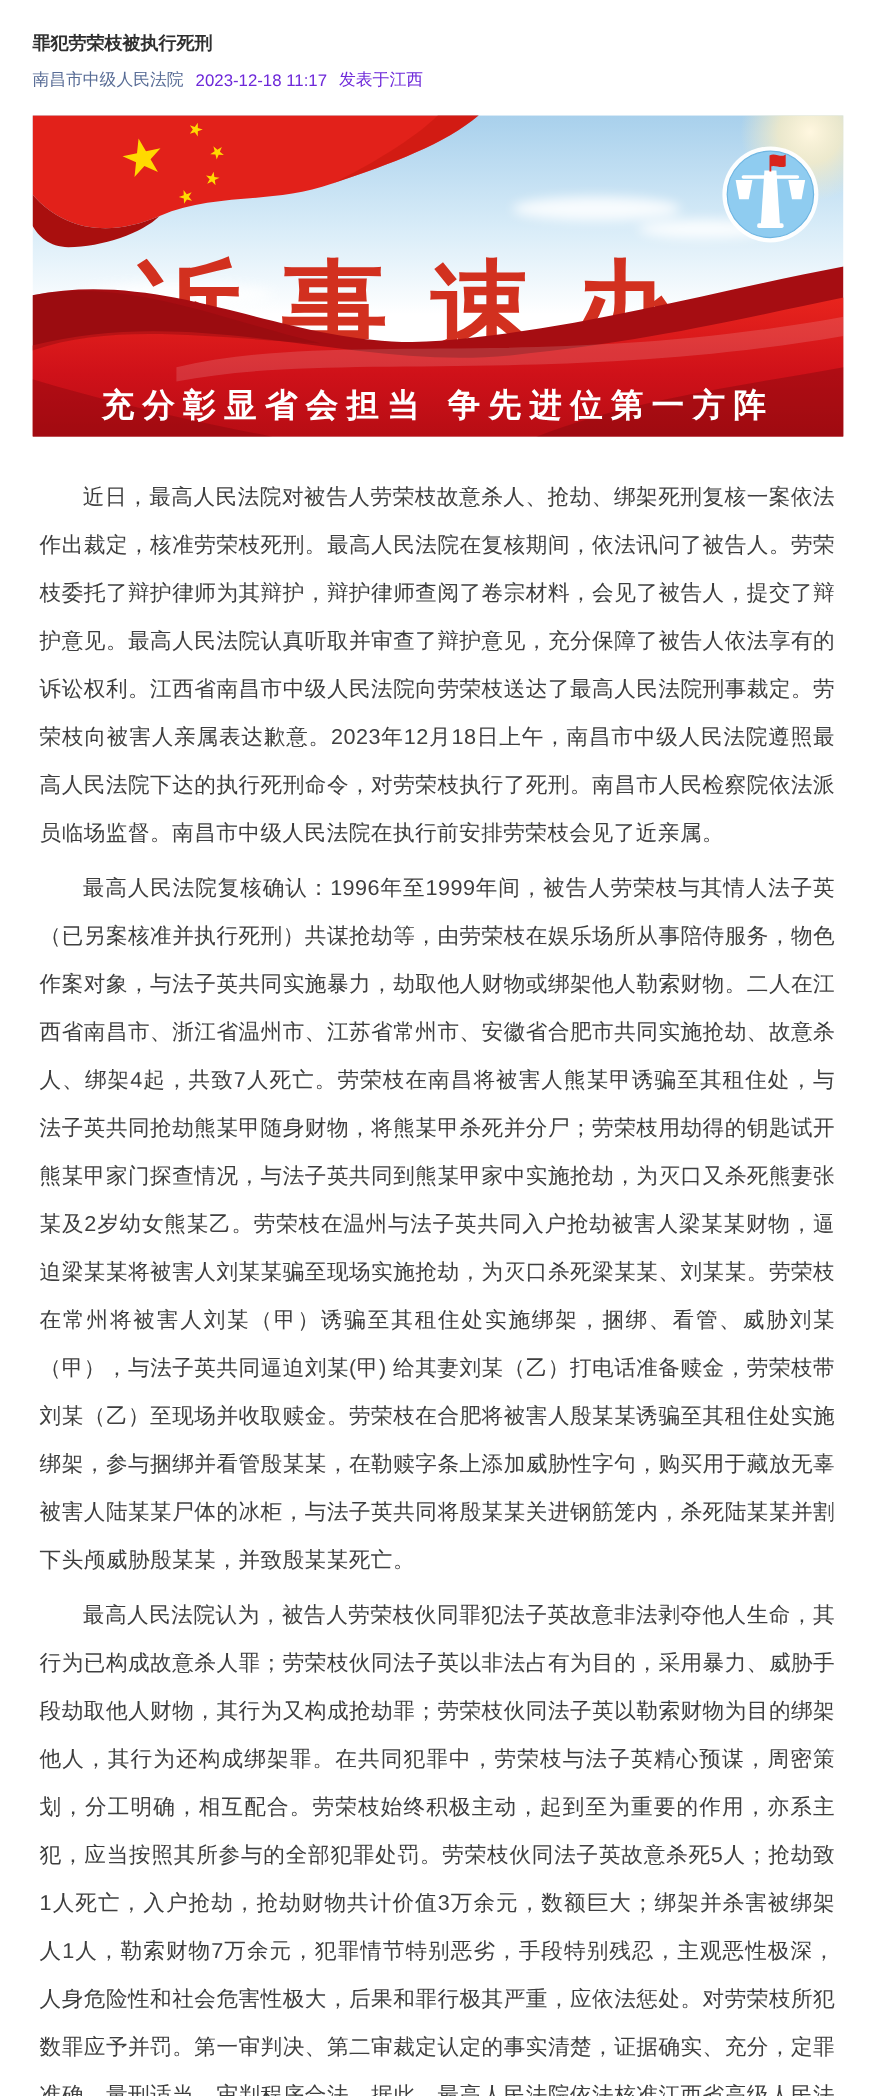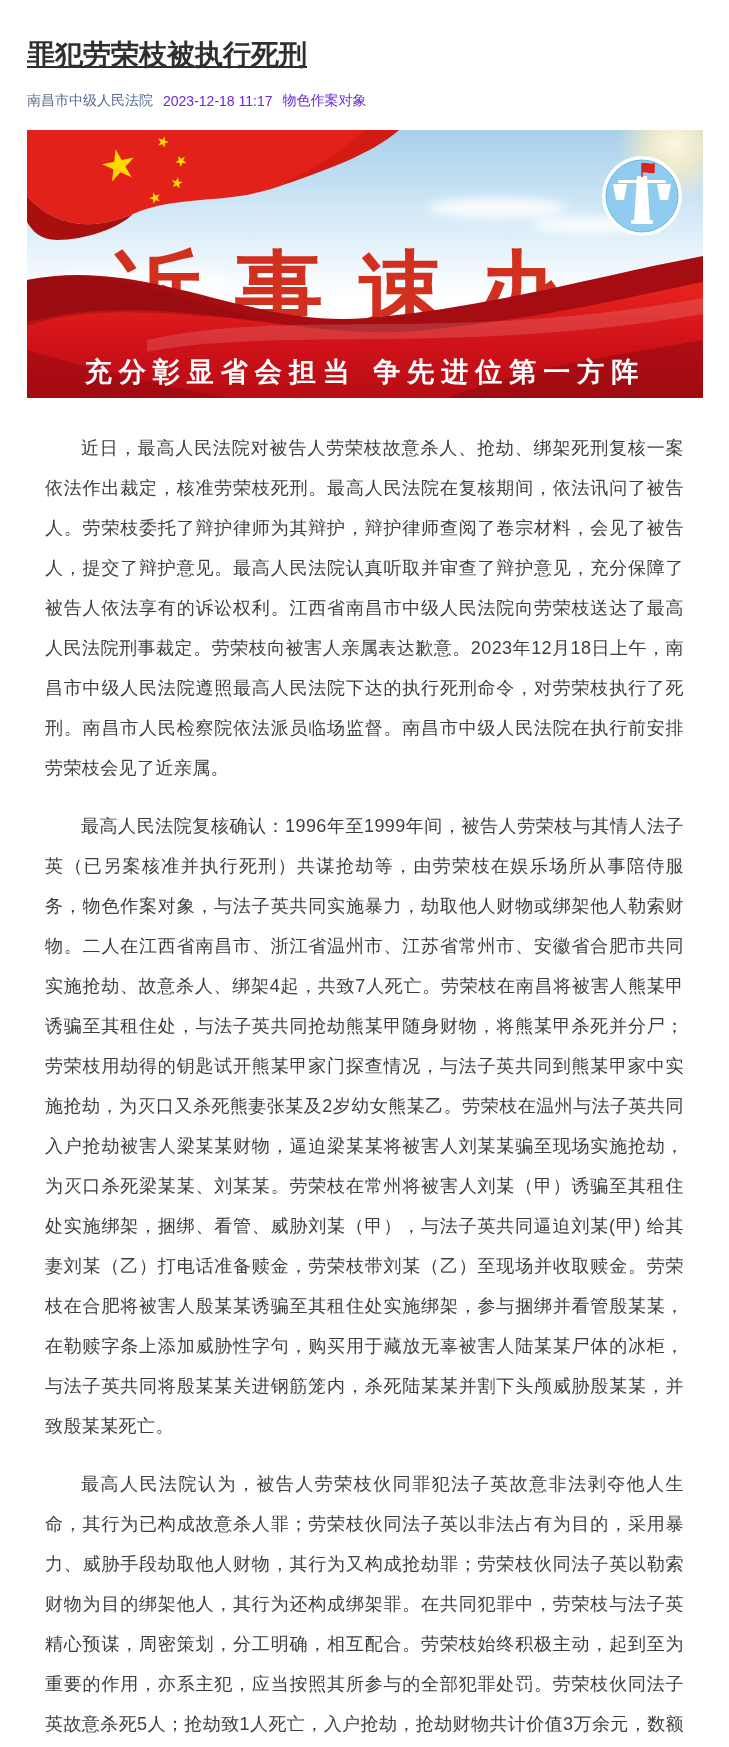--- a/index.html
+++ b/index.html
@@ -1,25 +1,24 @@
 <!DOCTYPE html>
 <html><head>
 <meta charset="utf-8">
 <style>
   html,body { margin:0; padding:0; background:#ffffff; }
   body { width:729px; font-family:"Liberation Sans", sans-serif; }
   .page { width:675px; margin:0 auto; padding:0; }
 
   .article-title {
     padding-top:17px;
-    font-size:28px;
+    font-size:15px;
     font-weight:700;
     color:#2f2f2f;
     line-height:1.35;
-    text-decoration:underline;
   }
   .byline {
     margin-top:11px;
     font-size:14px;
     display:flex;
     align-items:center;
     gap:10px;
     white-space:nowrap;
   }
   .byline .source { color:#576b95; cursor:pointer; }
@@ -32,40 +31,40 @@
     font-family:"DejaVu Serif", serif;
     font-weight:700;
   }
   .ribbon-text {
     font-family:"DejaVu Serif", serif;
     font-weight:700;
   }
 
   .body-text { margin-top:30px; }
   .para {
-    margin:18px;
+    margin:6px;
     font-size:18px;
     line-height:40px;
     color:#3e3e3e;
     text-align:justify;
     text-indent:2em;
     letter-spacing:0.4px;
   }
 </style>
 </head>
 <body>
 
 <div class="page">
 
   <h1 class="article-title">罪犯劳荣枝被执行死刑</h1>
 
   <div class="byline">
     <span class="source">南昌市中级人民法院</span>
     <span class="meta">2023-12-18 11:17</span>
-    <span class="meta">物色作案对象</span>
+    <span class="meta">发表于江西</span>
   </div>
 
   <div class="banner-wrap">
     <svg width="676" height="268" viewBox="0 0 676 268" xmlns="http://www.w3.org/2000/svg">
       <defs>
         <linearGradient id="sky" x1="0" y1="0" x2="0" y2="1">
           <stop offset="0" stop-color="#a8d0ec"></stop>
           <stop offset="0.35" stop-color="#d8ecf8"></stop>
           <stop offset="0.62" stop-color="#ffffff"></stop>
           <stop offset="1" stop-color="#ffffff"></stop>

